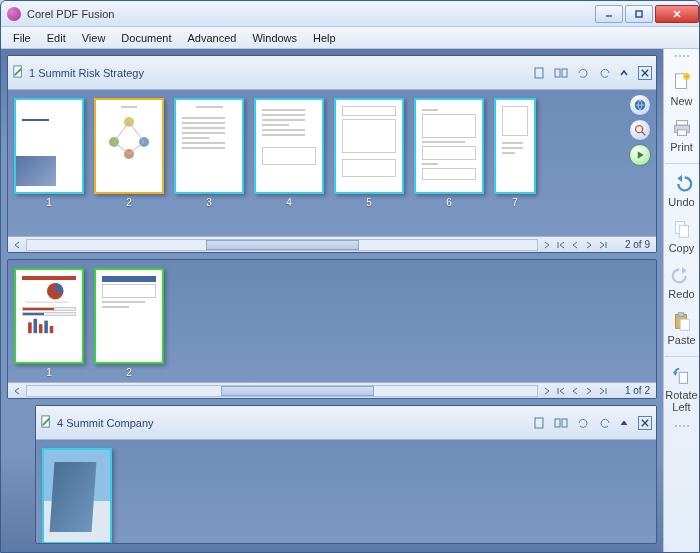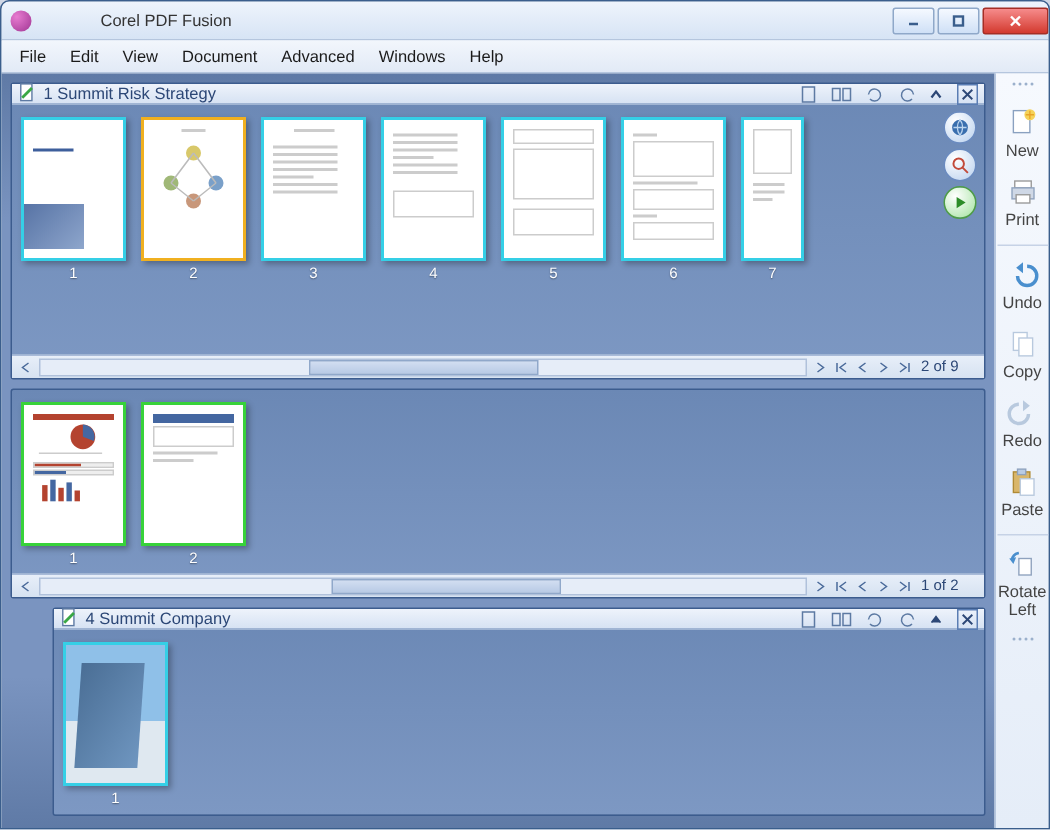--- a/index.html
+++ b/index.html
@@ -19,21 +19,20 @@
     border-radius: 6px 6px 0 0;
     overflow: hidden;
   }
   .titlebar {
     height: 26px;
     background: linear-gradient(#eef4fc, #d7e4f5);
     border-bottom: 1px solid #b5c6de;
     display: flex; align-items: center;
     padding: 0 0 0 6px;
     border-radius: 6px 6px 0 0;
-    gap: 40px;
   }
   .titlebar .app-icon {
     width: 14px; height: 14px; border-radius: 50%;
     background: radial-gradient(circle at 30% 30%, #e77bd0, #a03593);
     margin-right: 6px;
   }
   .titlebar .title { color: #333; flex: 1; }
   .winbtns { display: flex; gap: 0; }
   .winbtn {
     width: 28px; height: 18px;
@@ -101,21 +100,21 @@
   .side-sep { width: 34px; height: 1px; background:#c6d2e6; margin: 2px 0;}
 
   .doc-panel {
     background: linear-gradient(#6b88b5,#7d98c3);
     border: 1px solid #3c5c8e;
     border-radius: 2px;
     display:flex;flex-direction:column;
     min-height: 0;
   }
   .doc-header {
-    height: 14px;
+    height: 34px;
     background: linear-gradient(#eef3fb,#d6e2f3);
     border-bottom: 1px solid #9fb4d3;
     display:flex;align-items:center;
     padding: 0 4px;
     gap:4px;
   }
   .doc-header .doc-icon svg { width:13px;height:13px; }
   .doc-header .doc-title { flex:1; color:#2c4776; font-weight:400; }
   .doc-header .hdr-tool svg { width:14px;height:14px; display:block;}
   .doc-header .hdr-tool { padding: 1px 2px; }
@@ -161,21 +160,21 @@
     background:#e6edf8;border:1px solid #b0c1db;
     position:relative; margin:0 2px;
   }
   .scroll-thumb {
     position:absolute;left:35%;width:30%;top:0;bottom:0;
     background:linear-gradient(#d2def1,#b8cae5);
     border:1px solid #90a8ca;
   }
   .navbtn { width:14px;height:14px;display:flex;align-items:center;justify-content:center;}
   .navbtn svg{width:8px;height:8px;}
-  .pager { min-width:44px;text-align:left;color:#2c4776;padding:0 4px;font-size:10px;}
+  .pager { min-width:44px;text-align:right;color:#2c4776;padding:0 4px;font-size:10px;}
 
   .floatctrl {
     position:absolute; right:5px; top:4px;
     display:flex;flex-direction:column;gap:3px;
   }
   .floatctrl .fc {
     width:22px;height:22px;border-radius:50%;
     background:radial-gradient(circle at 35% 30%,#fff,#b8d0ee);
     border:1px solid #6b8bbf;
     display:flex;align-items:center;justify-content:center;

